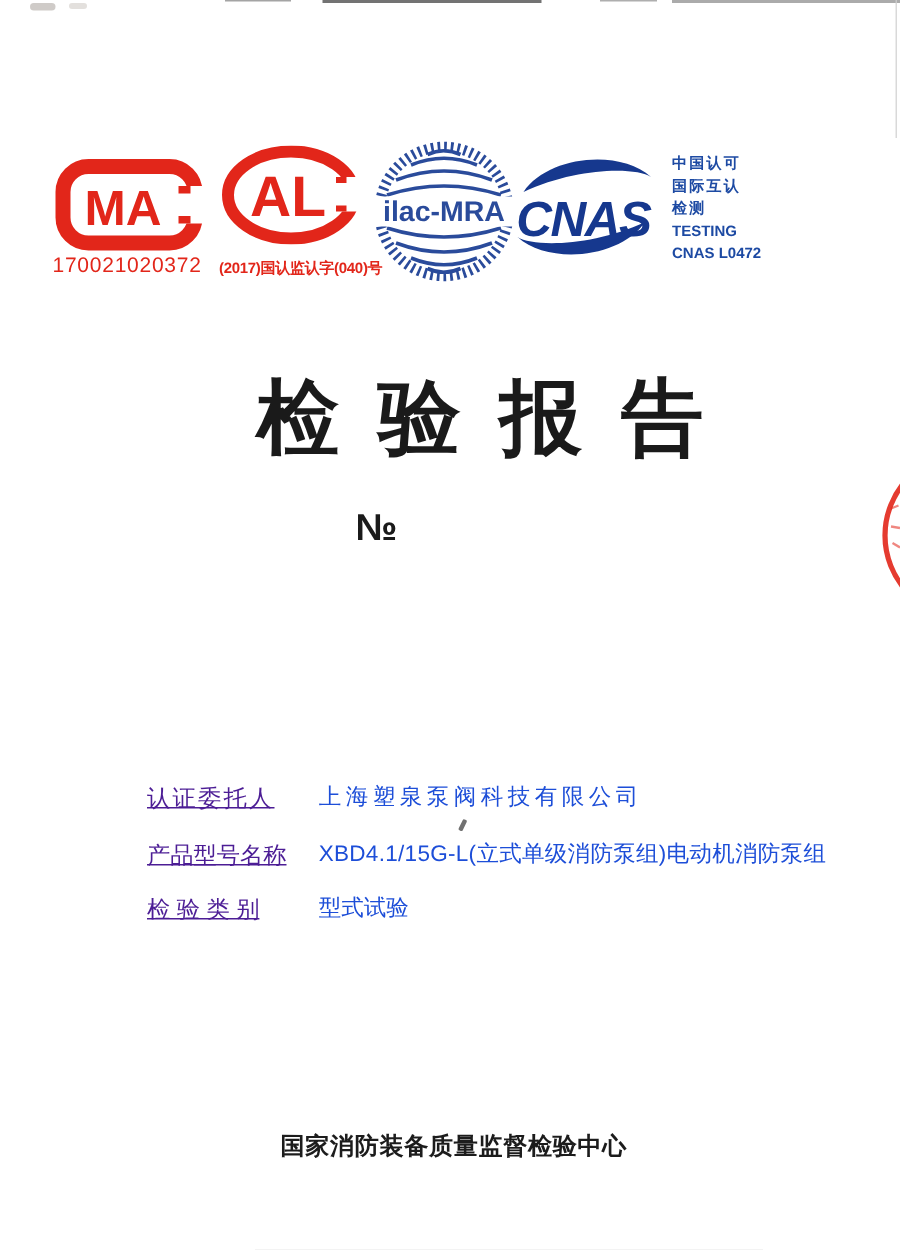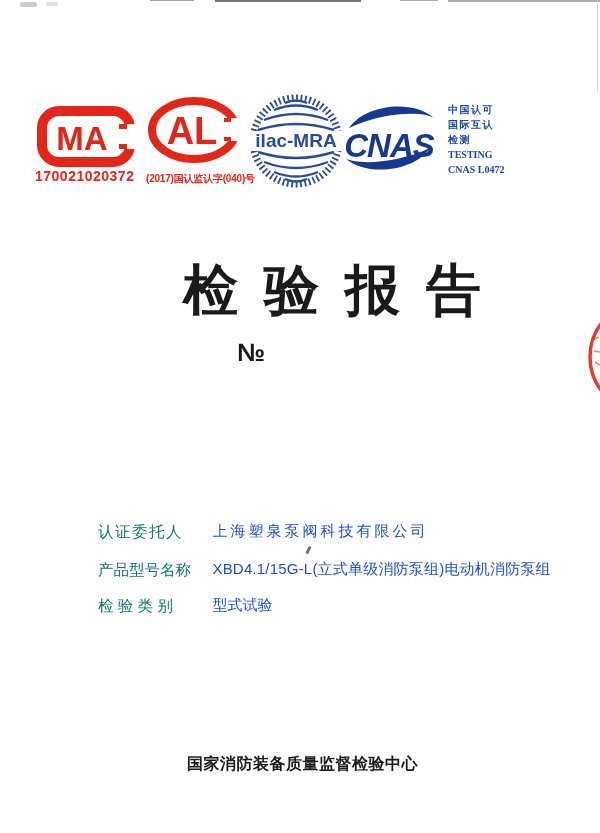--- a/index.html
+++ b/index.html
@@ -19,36 +19,36 @@
   .right-line{position:absolute;left:597px;top:0;width:1px;height:92px;background:#cfcfcf;opacity:.8;}
   .tick-mark{position:absolute;left:307px;top:546px;width:2.5px;height:8px;background:#4e4e4e;
     transform:rotate(26deg);border-radius:1px;opacity:.8;}
   
   .logo{position:absolute;}
   .cma{left:36px;top:105px;}
   .cal{left:147px;top:97px;}
   .ilac{left:247px;top:91px;}
   .cnas{left:337px;top:101px;}
   .cert-text{position:absolute;left:448px;top:102px;color:#1d4aa3;font-weight:bold;
-    font-size:10px;line-height:15px;white-space:nowrap;font-family:Liberation Serif, serif;}
+    font-size:10px;line-height:15px;white-space:nowrap;}
   .cert-text .cn{letter-spacing:1.5px;}
-  .red-code1{position:absolute;left:35px;top:168px;color:#e2261a;font-weight:bold;
+  .red-code1{position:absolute;left:35px;top:168px;color:#e2261a;font-weight:normal;
     font-size:14px;letter-spacing:.5px;white-space:nowrap;}
   .red-code2{position:absolute;left:146px;top:172px;color:#e2261a;font-weight:bold;
     font-size:10px;letter-spacing:-.2px;white-space:nowrap;}
   
-  .title{position:absolute;left:171px;top:242px;margin:12px;font-size:55px;font-weight:bold;
+  .title{position:absolute;left:171px;top:242px;margin:0;font-size:55px;font-weight:bold;
     letter-spacing:26px;white-space:nowrap;color:#1a1a1a;}
   .no-sym{position:absolute;left:237px;top:338px;font-size:25px;font-weight:bold;color:#1a1a1a;}
   .no-val{position:absolute;left:283px;top:349px;font-size:19px;letter-spacing:.6px;
     font-family:"DejaVu Sans Mono","Liberation Mono",monospace;color:#262626;}
   
   .frow{position:absolute;left:98px;white-space:nowrap;}
   .r1{top:522px;} .r2{top:560px;} .r3{top:596px;}
-  .flabel{display:inline-block;width:96px;font-size:15.5px;color:#0f766e;vertical-align:top;}
+  .flabel{display:inline-block;width:96px;font-size:15.5px;color:#4c1d95;vertical-align:top;text-decoration:underline;}
   .r1 .flabel{letter-spacing:1.5px;}
   .fvalue{display:inline-block;margin-left:14px;font-size:15px;color:#1d4ed8;vertical-align:top;}
   .r1 .fvalue{letter-spacing:3px;}
   .r2 .fvalue{letter-spacing:.2px;}
   
   .footer{position:absolute;left:187px;top:754px;font-size:16px;font-weight:bold;
     letter-spacing:.5px;white-space:nowrap;color:#1c1c1c;}
   
   .stamp{position:absolute;left:560px;top:300px;width:40px;height:115px;overflow:hidden;}
 </style>

